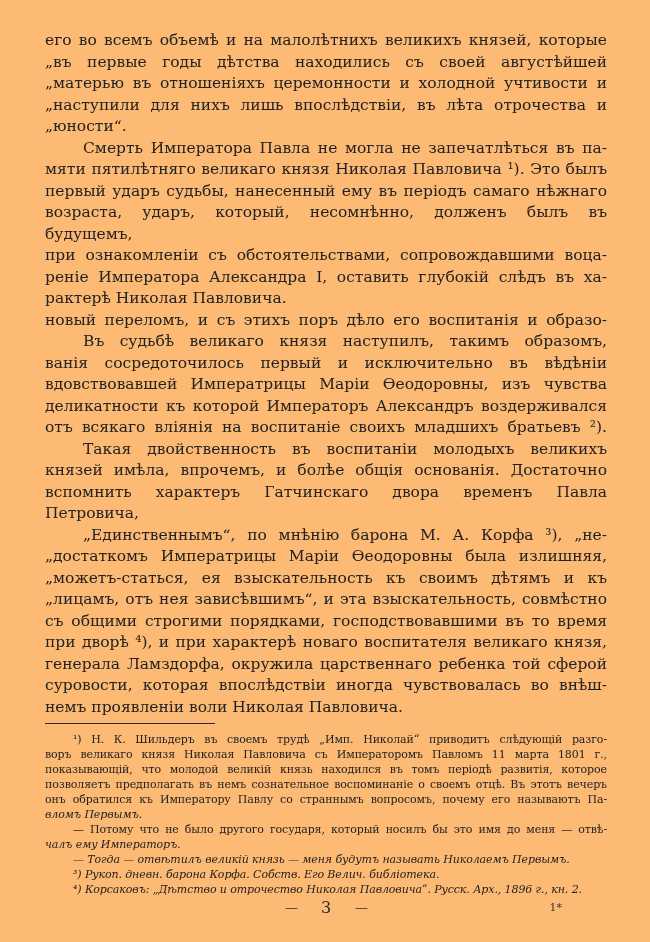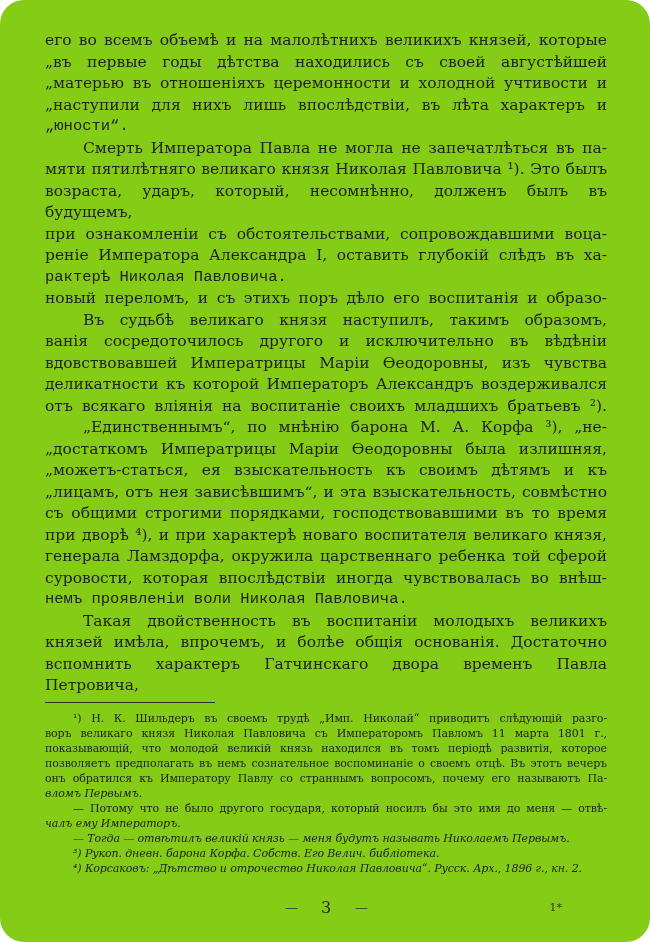--- a/index.html
+++ b/index.html
@@ -16,21 +16,21 @@
     overflow: hidden;
   }
   
   .body-line {
     font-size: 15.5px;
     line-height: 21.5px;
     text-align: justify;
     text-align-last: justify;
     white-space: normal;
   }
-  .body-line.end { text-align-last: left; font-family: Liberation Mono, monospace; }
+  .body-line.end { text-align-last: left; }
   .body-line.indented { padding-left: 38px; }
   
   .fn-line {
     font-size: 11px;
     line-height: 15px;
     letter-spacing: -0.1px;
     text-align: justify;
     text-align-last: justify;
   }
   .fn-line.end { text-align-last: left; font-style: italic; }
@@ -57,60 +57,61 @@
     position: absolute;
     top: 901px;
     right: 88px;
     font-size: 11px;
     color: #333333;
   }
 </style>
 </head>
 <body>
 
-<div class="page" style="background: #84cc16; color: rgb(34, 34, 34); border-radius: 24px;">
+<div class="page" style="background: #fdba74; color: rgb(34, 34, 34);">
   <main class="body-text">
       <div>
         <div class="body-line">его во всемъ объемѣ и на малолѣтнихъ великихъ князей, которые</div>
         <div class="body-line">„въ первые годы дѣтства находились съ своей августѣйшей</div>
         <div class="body-line">„матерью въ отношеніяхъ церемонности и холодной учтивости и</div>
-        <div class="body-line">„наступили для нихъ лишь впослѣдствіи, въ лѣта характеръ и</div>
+        <div class="body-line">„наступили для нихъ лишь впослѣдствіи, въ лѣта отрочества и</div>
         <div class="body-line end">„юности“.</div>
       </div>
       <div>
         <div class="body-line indented">Смерть Императора Павла не могла не запечатлѣться въ па-</div>
         <div class="body-line">мяти пятилѣтняго великаго князя Николая Павловича ¹). Это былъ</div>
+        <div class="body-line">первый ударъ судьбы, нанесенный ему въ періодъ самаго нѣжнаго</div>
         <div class="body-line">возраста, ударъ, который, несомнѣнно, долженъ былъ въ будущемъ,</div>
         <div class="body-line">при ознакомленіи съ обстоятельствами, сопровождавшими воца-</div>
         <div class="body-line">реніе Императора Александра I, оставить глубокій слѣдъ въ ха-</div>
         <div class="body-line end">рактерѣ Николая Павловича.</div>
       </div>
       <div>
         <div class="body-line">новый переломъ, и съ этихъ поръ дѣло его воспитанія и образо-</div>
         <div class="body-line indented">Въ судьбѣ великаго князя наступилъ, такимъ образомъ,</div>
-        <div class="body-line">ванія сосредоточилось другого и исключительно въ вѣдѣніи</div>
+        <div class="body-line">ванія сосредоточилось первый и исключительно въ вѣдѣніи</div>
         <div class="body-line">вдовствовавшей Императрицы Маріи Ѳеодоровны, изъ чувства</div>
         <div class="body-line">деликатности къ которой Императоръ Александръ воздерживался</div>
         <div class="body-line">отъ всякаго вліянія на воспитаніе своихъ младшихъ братьевъ ²).</div>
+      </div>
+      <div>
+        <div class="body-line indented">Такая двойственность въ воспитаніи молодыхъ великихъ</div>
+        <div class="body-line">князей имѣла, впрочемъ, и болѣе общія основанія. Достаточно</div>
+        <div class="body-line">вспомнить характеръ Гатчинскаго двора временъ Павла Петровича,</div>
       </div>
       <div>
         <div class="body-line indented">„Единственнымъ“, по мнѣнію барона М. А. Корфа ³), „не-</div>
         <div class="body-line">„достаткомъ Императрицы Маріи Ѳеодоровны была излишняя,</div>
         <div class="body-line">„можетъ-статься, ея взыскательность къ своимъ дѣтямъ и къ</div>
         <div class="body-line">„лицамъ, отъ нея зависѣвшимъ“, и эта взыскательность, совмѣстно</div>
         <div class="body-line">съ общими строгими порядками, господствовавшими въ то время</div>
         <div class="body-line">при дворѣ ⁴), и при характерѣ новаго воспитателя великаго князя,</div>
         <div class="body-line">генерала Ламздорфа, окружила царственнаго ребенка той сферой</div>
         <div class="body-line">суровости, которая впослѣдствіи иногда чувствовалась во внѣш-</div>
         <div class="body-line end">немъ проявленіи воли Николая Павловича.</div>
-      </div>
-      <div>
-        <div class="body-line indented">Такая двойственность въ воспитаніи молодыхъ великихъ</div>
-        <div class="body-line">князей имѣла, впрочемъ, и болѣе общія основанія. Достаточно</div>
-        <div class="body-line">вспомнить характеръ Гатчинскаго двора временъ Павла Петровича,</div>
       </div>
     </main>
   <div class="footnote-rule"></div>
   <section class="footnotes">
       <div>
         <div class="fn-line indented">¹) Н. К. Шильдеръ въ своемъ трудѣ „Имп. Николай“ приводитъ слѣдующій разго-</div>
         <div class="fn-line">воръ великаго князя Николая Павловича съ Императоромъ Павломъ 11 марта 1801 г.,</div>
         <div class="fn-line">показывающій, что молодой великій князь находился въ томъ періодѣ развитія, которое</div>
         <div class="fn-line">позволяетъ предполагать въ немъ сознательное воспоминаніе о своемъ отцѣ. Въ этотъ вечеръ</div>
         <div class="fn-line">онъ обратился къ Императору Павлу со страннымъ вопросомъ, почему его называютъ Па-</div>

